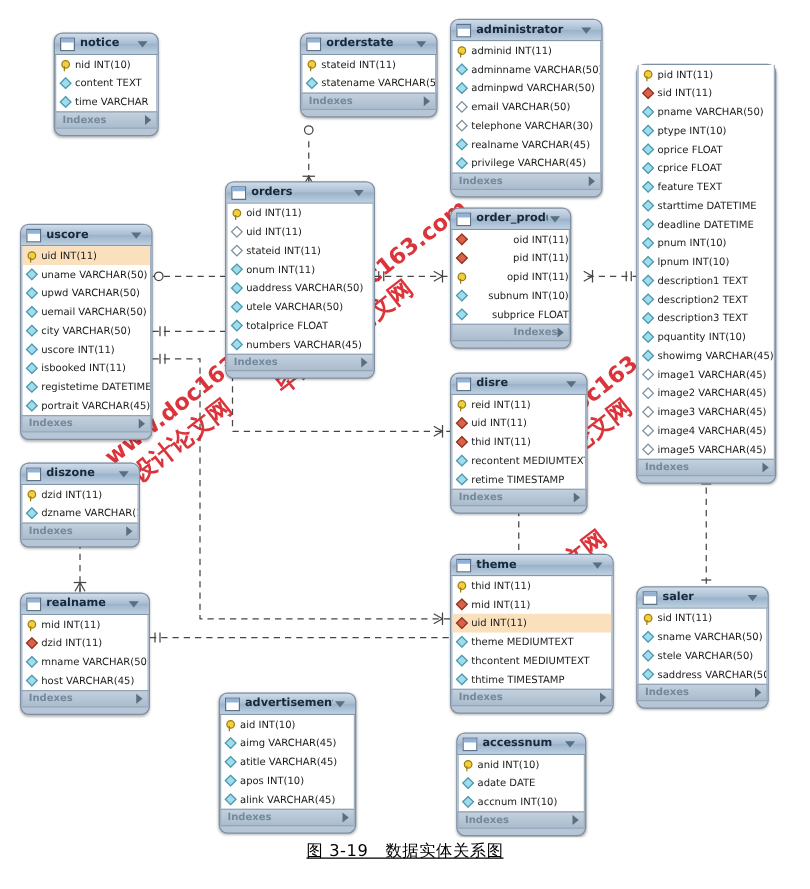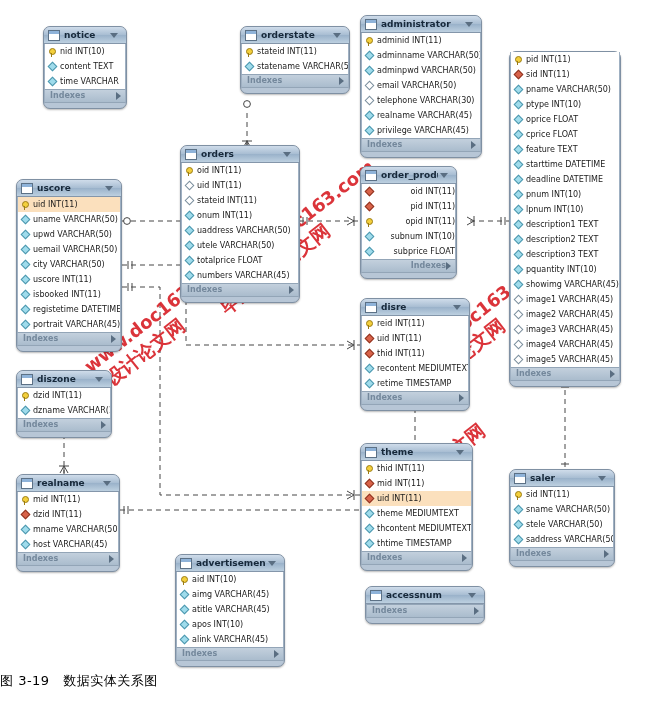--- a/index.html
+++ b/index.html
@@ -187,25 +187,26 @@
     border-bottom: 4px solid transparent;
     border-left: 5px solid #5a6e82;
     flex: 0 0 auto;
   }
 
   
   #caption {
     position: absolute;
     left: 0; top: 672px;
     width: 648px;
-    text-align: left;
+    text-align: center;
     font-size: 13px;
     color: #000000;
     font-family: "DejaVu Sans", sans-serif;
     letter-spacing: .5px;
+    text-decoration: underline;
   }
 </style>
 </head>
 <body>
 
 <div id="canvas">
 
   <svg id="links" viewBox="0 0 648 670" xmlns="http://www.w3.org/2000/svg">
     <g stroke="#464646" stroke-width="1" fill="none" stroke-dasharray="5,4">
 
@@ -663,21 +664,21 @@
           <div class="col">
             <span class="mk nn"></span>
             <span class="col-txt">host VARCHAR(45)</span>
           </div>
         </div>
         <div class="idx">
           <span class="idx-txt">Indexes</span>
           <span class="idx-caret"></span>
         </div>
       </div>
-      <div class="tbl" style="left: 360px; top: 443px; width: 113px;">
+      <div class="tbl" style="left: 360px; top: 443px; width: 131px;">
         <div class="tbl-hd">
           <span class="hd-icon"></span>
           <span class="hd-title">theme</span>
           <span class="hd-caret"></span>
         </div>
         <div class="cols">
           <div class="col">
             <span class="mk pk"></span>
             <span class="col-txt">thid INT(11)</span>
           </div>
@@ -762,25 +763,39 @@
           <div class="col">
             <span class="mk nn"></span>
             <span class="col-txt">alink VARCHAR(45)</span>
           </div>
         </div>
         <div class="idx">
           <span class="idx-txt">Indexes</span>
           <span class="idx-caret"></span>
         </div>
       </div>
-      <div class="tbl" style="left: 365px; top: 586px; width: 120px;">
+      <div class="tbl" style="left: 365px; top: 586px; width: 104px;">
         <div class="tbl-hd">
           <span class="hd-icon"></span>
           <span class="hd-title">accessnum</span>
           <span class="hd-caret"></span>
+        </div>
+        <div class="cols">
+          <div class="col">
+            <span class="mk pk"></span>
+            <span class="col-txt">anid INT(10)</span>
+          </div>
+          <div class="col">
+            <span class="mk nn"></span>
+            <span class="col-txt">adate DATE</span>
+          </div>
+          <div class="col">
+            <span class="mk nn"></span>
+            <span class="col-txt">accnum INT(10)</span>
+          </div>
         </div>
         <div class="idx">
           <span class="idx-txt">Indexes</span>
           <span class="idx-caret"></span>
         </div>
       </div>
     </div>
 </div>
 
 <div id="caption">图 3-19　数据实体关系图</div>

